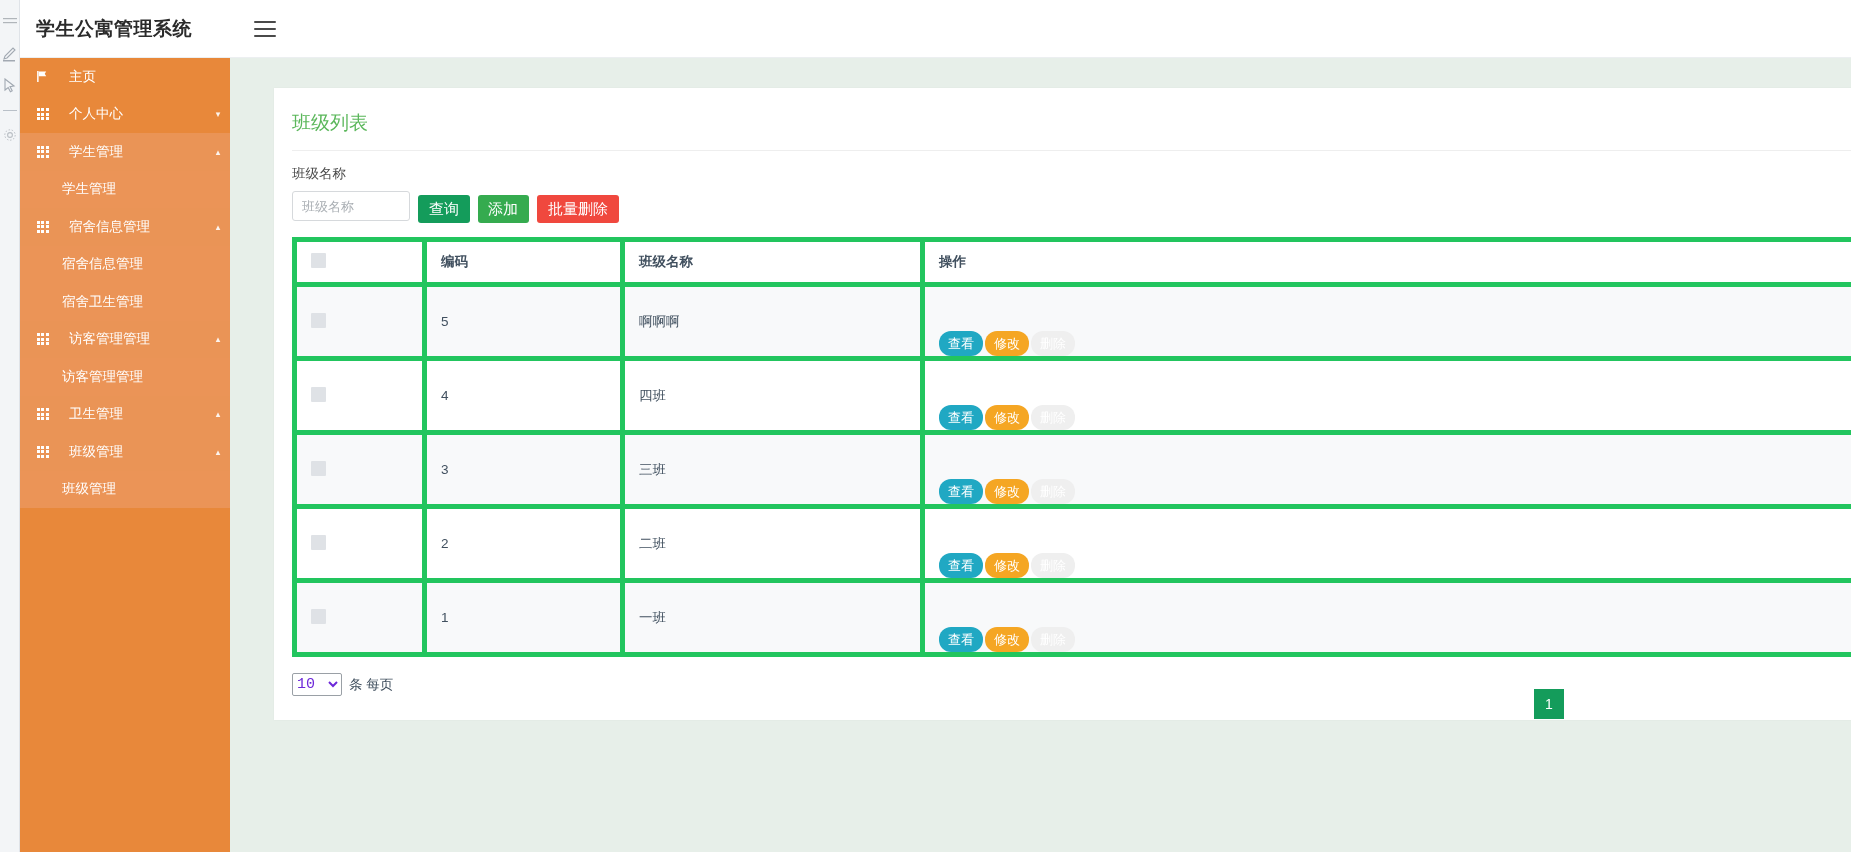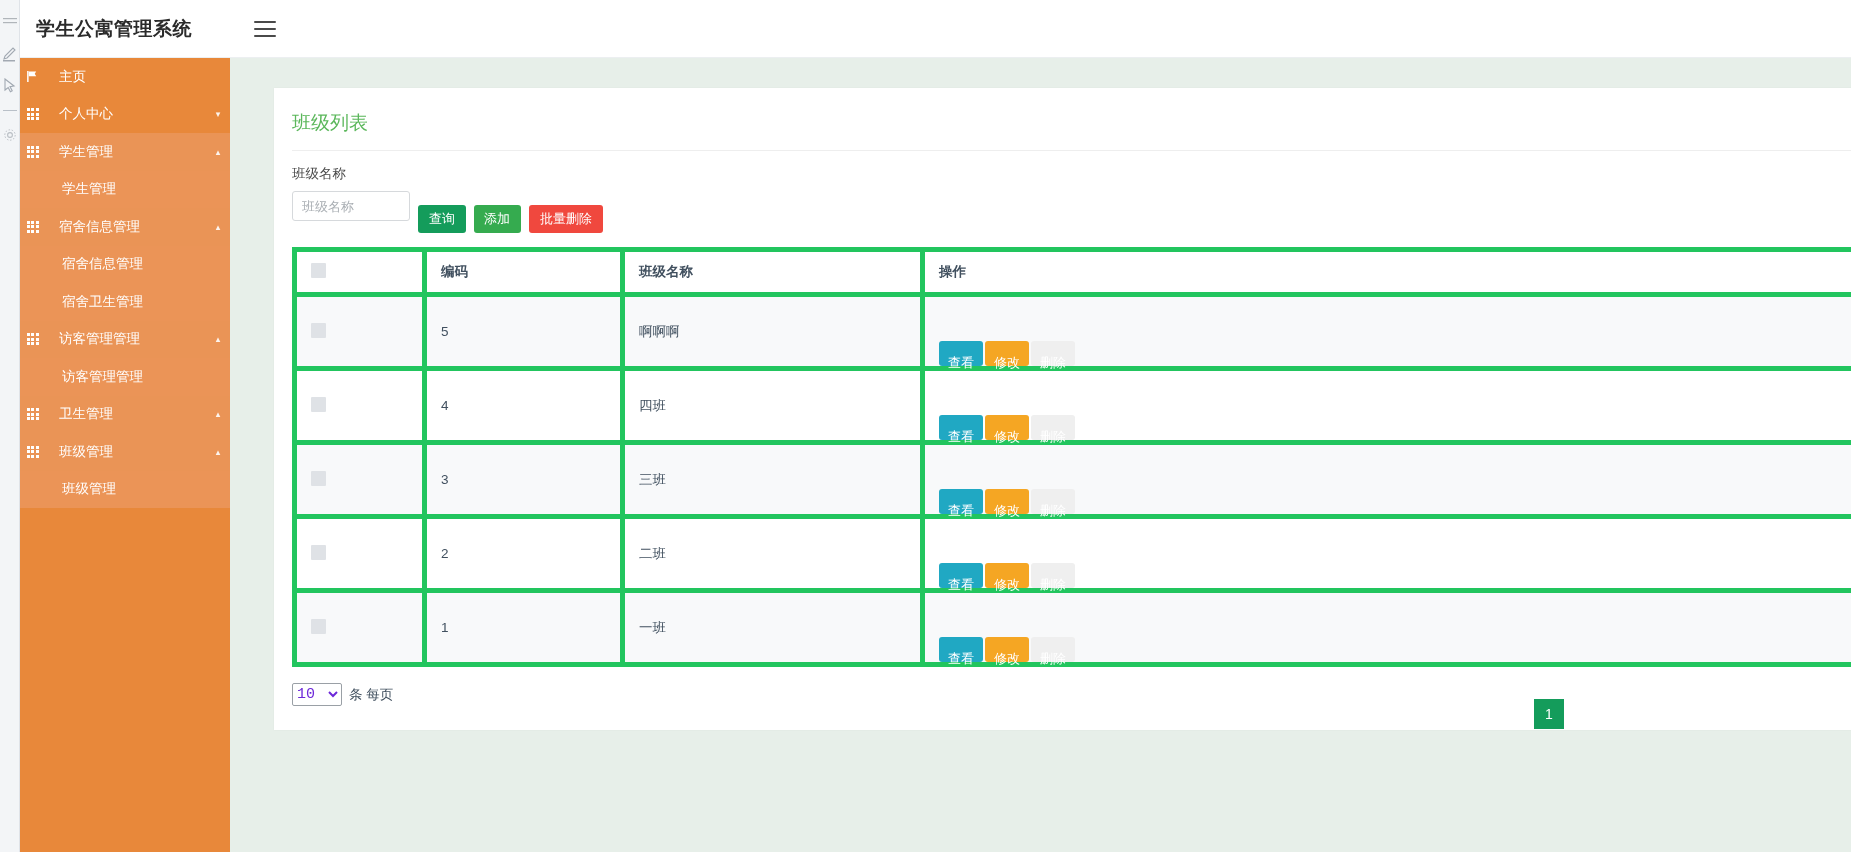--- a/index.html
+++ b/index.html
@@ -45,21 +45,21 @@
 
   
   .sidebar {
     position: absolute; left: 20px; top: 58px; width: 210px; bottom: 0;
     background: #e8883a;
     overflow: hidden;
   }
   .menu-item {
     display: flex; align-items: center; height: 37.5px;
     color: #ffffff; font-size: 13.5px; cursor: pointer;
-    padding-left: 4px;
+    padding-left: 14px;
   }
   .menu-item.lvl1 { background: #e8883a; }
   .menu-item.lvl1.expanded { background: #ea9456; }
   .menu-item.lvl2 { background: #e8883a; padding-left: 42px; height: 37.5px; }
   .menu-item.lvl2.active { background: #eb9457; }
   .mi-icon { width: 17px; margin-right: 18px; display:flex; align-items:center; justify-content:center; }
   .mi-label { flex: 1; white-space: nowrap; }
   .mi-arrow { width: 24px; text-align: center; font-size: 9px; color: #ffffff; opacity: .9; }
 
   
@@ -95,24 +95,24 @@
   .search-input {
     width: 118px; height: 30px;
     border: 1px solid #d6d9dc; border-radius: 3px;
     padding: 0 9px; font-size: 13px; color: #555;
     font-family: "Liberation Sans", "DejaVu Sans", sans-serif;
     outline: none; background: #fff;
   }
   .search-input::placeholder { color: #a9aeb3; }
   .btn {
     height: 28px; border: none; border-radius: 3px;
-    color: #ffffff; font-size: 13px; padding: 0 11px;
+    color: #ffffff; font-size: 15px; padding: 0 11px;
     cursor: pointer; line-height: 28px;
     font-family: Liberation Sans, sans-serif;
-    margin-top: 14px;
+    margin-top: 4px;
   }
   .btn-query  { background: #149c5b; }
   .btn-add    { background: #35ab4f; padding-left: 10px; }
   .btn-delall { background: #f0483e; }
 
   
   table.data { width: 100%; border-collapse: collapse; margin-top: 14px; table-layout: fixed; }
   table.data th, table.data td {
     border: 5px solid #22c55e;
     font-size: 13.5px; color: #41505f; text-align: left;
@@ -127,22 +127,22 @@
   .col-code  { width: 198px; }
   .col-name  { width: 300px; }
   .col-ops   { width: auto; }
 
   .cbox {
     width: 15px; height: 15px; background: #dfe2e6;
     display: inline-block; border-radius: 1px; cursor: pointer;
   }
   .op-btns { display: flex; gap: 2px; }
   .op-btn {
-    height: 25px; line-height: 25px; border: none; border-radius: 3px;
-    font-size: 13px; color: #ffffff; padding: 9px 9px; cursor: pointer;
+    height: 25px; line-height: 25px; border: none; border-radius: 12px;
+    font-size: 13px; color: #ffffff; padding: 0 9px; cursor: pointer;
     font-family: "Liberation Sans", "DejaVu Sans", sans-serif;
     margin-top: 44px;
   }
   .op-view { background: #20a8c3; }
   .op-edit { background: #f5a623; }
 
   
   .pager-row {
     display: flex; align-items: center; margin-top: 16px;
     font-size: 13.5px; color: #41505f; position: relative;

